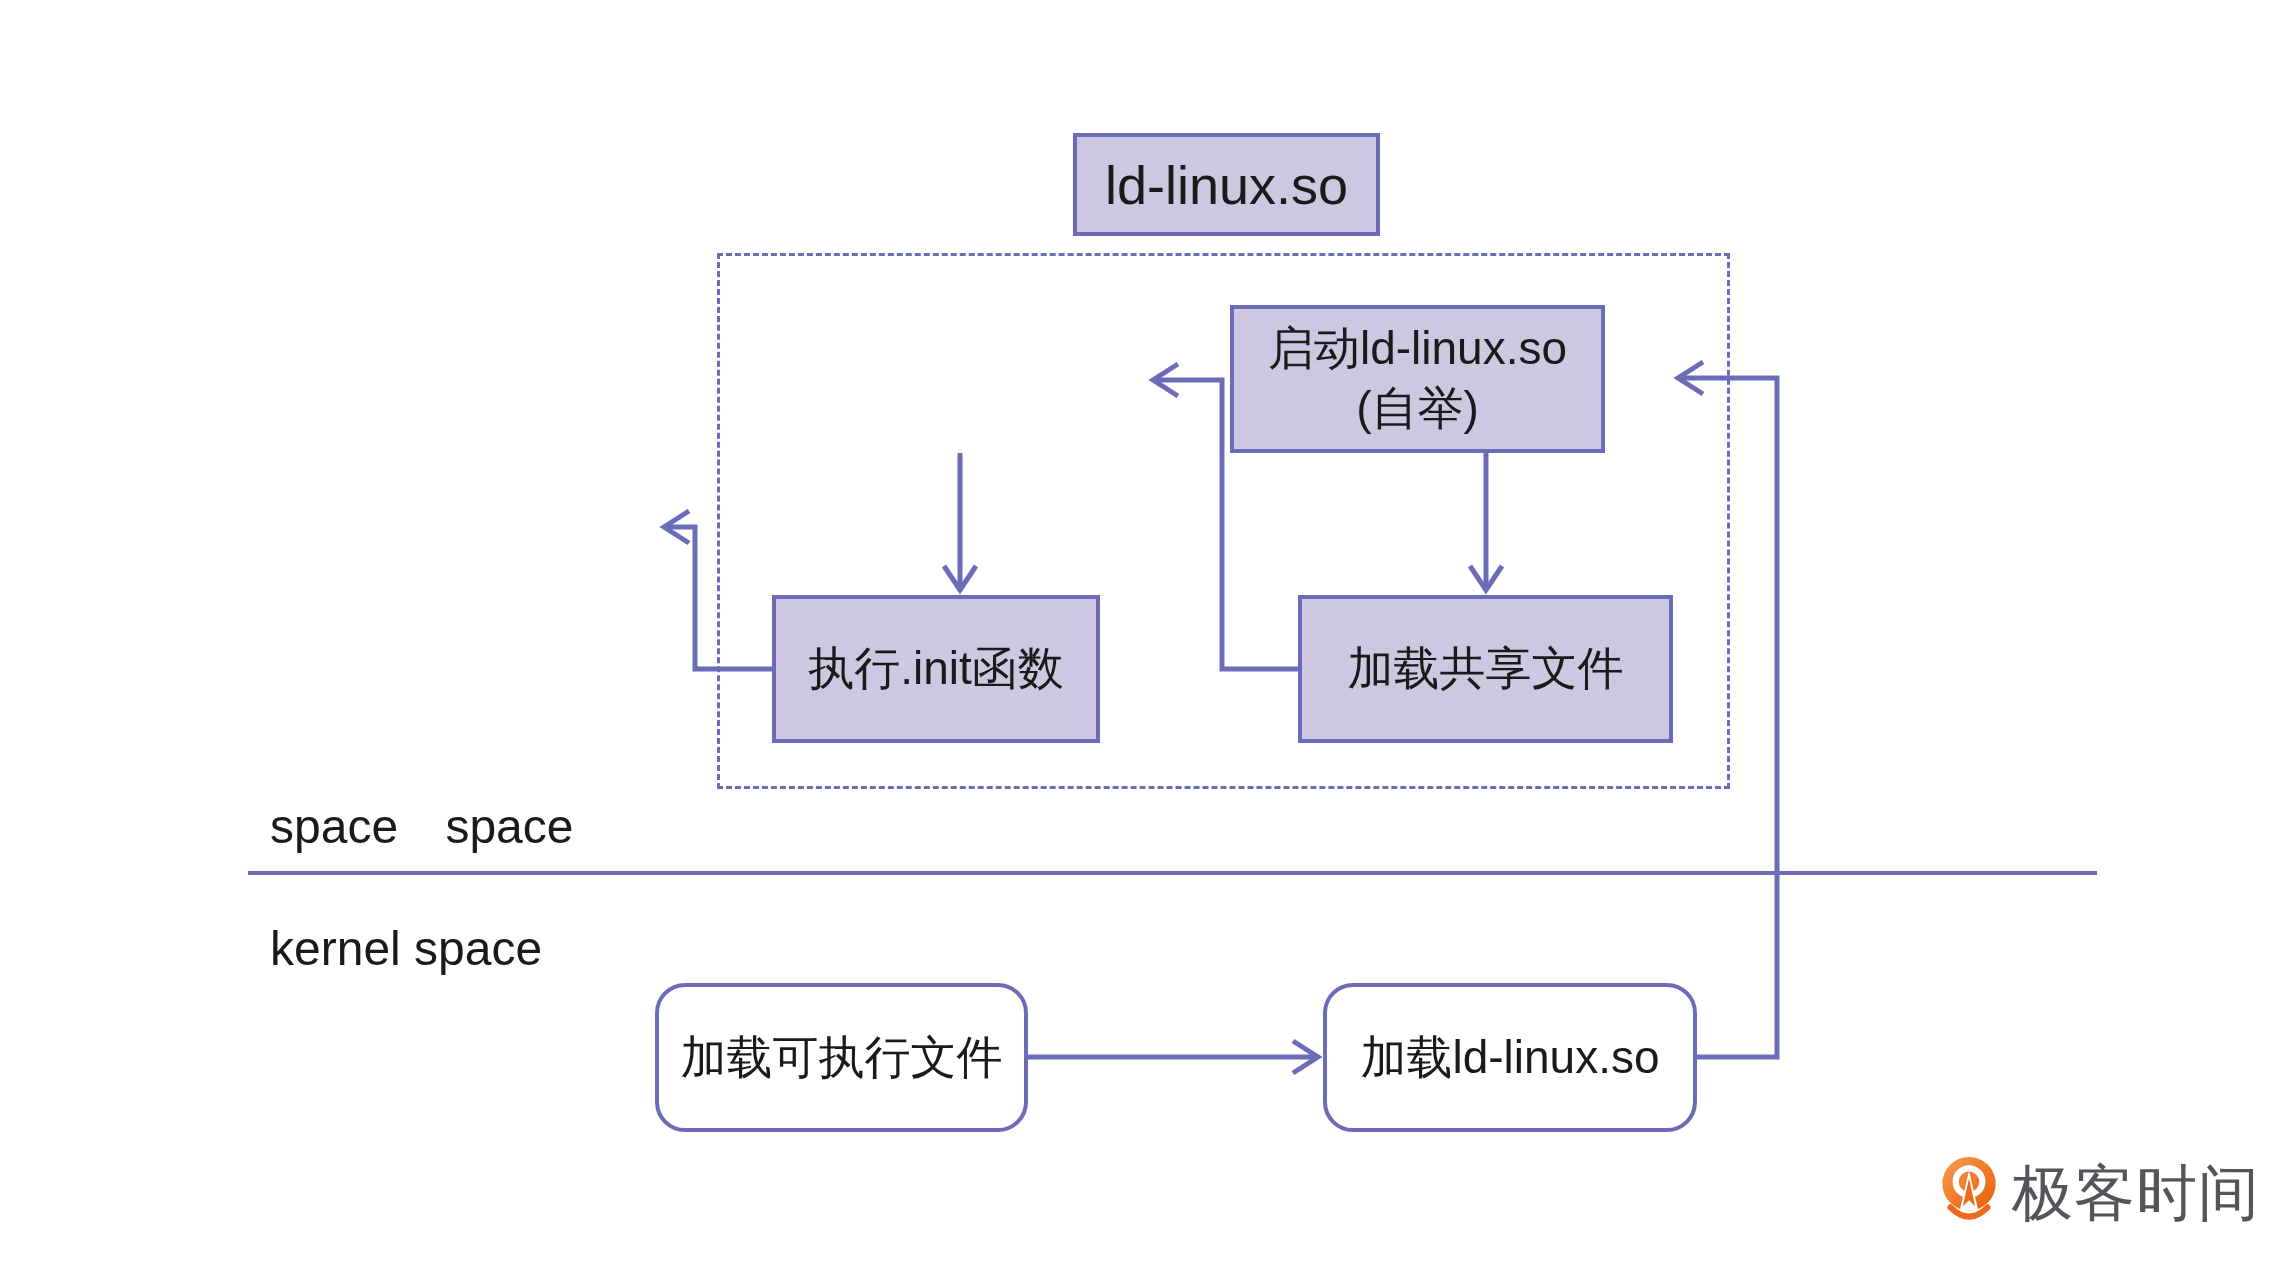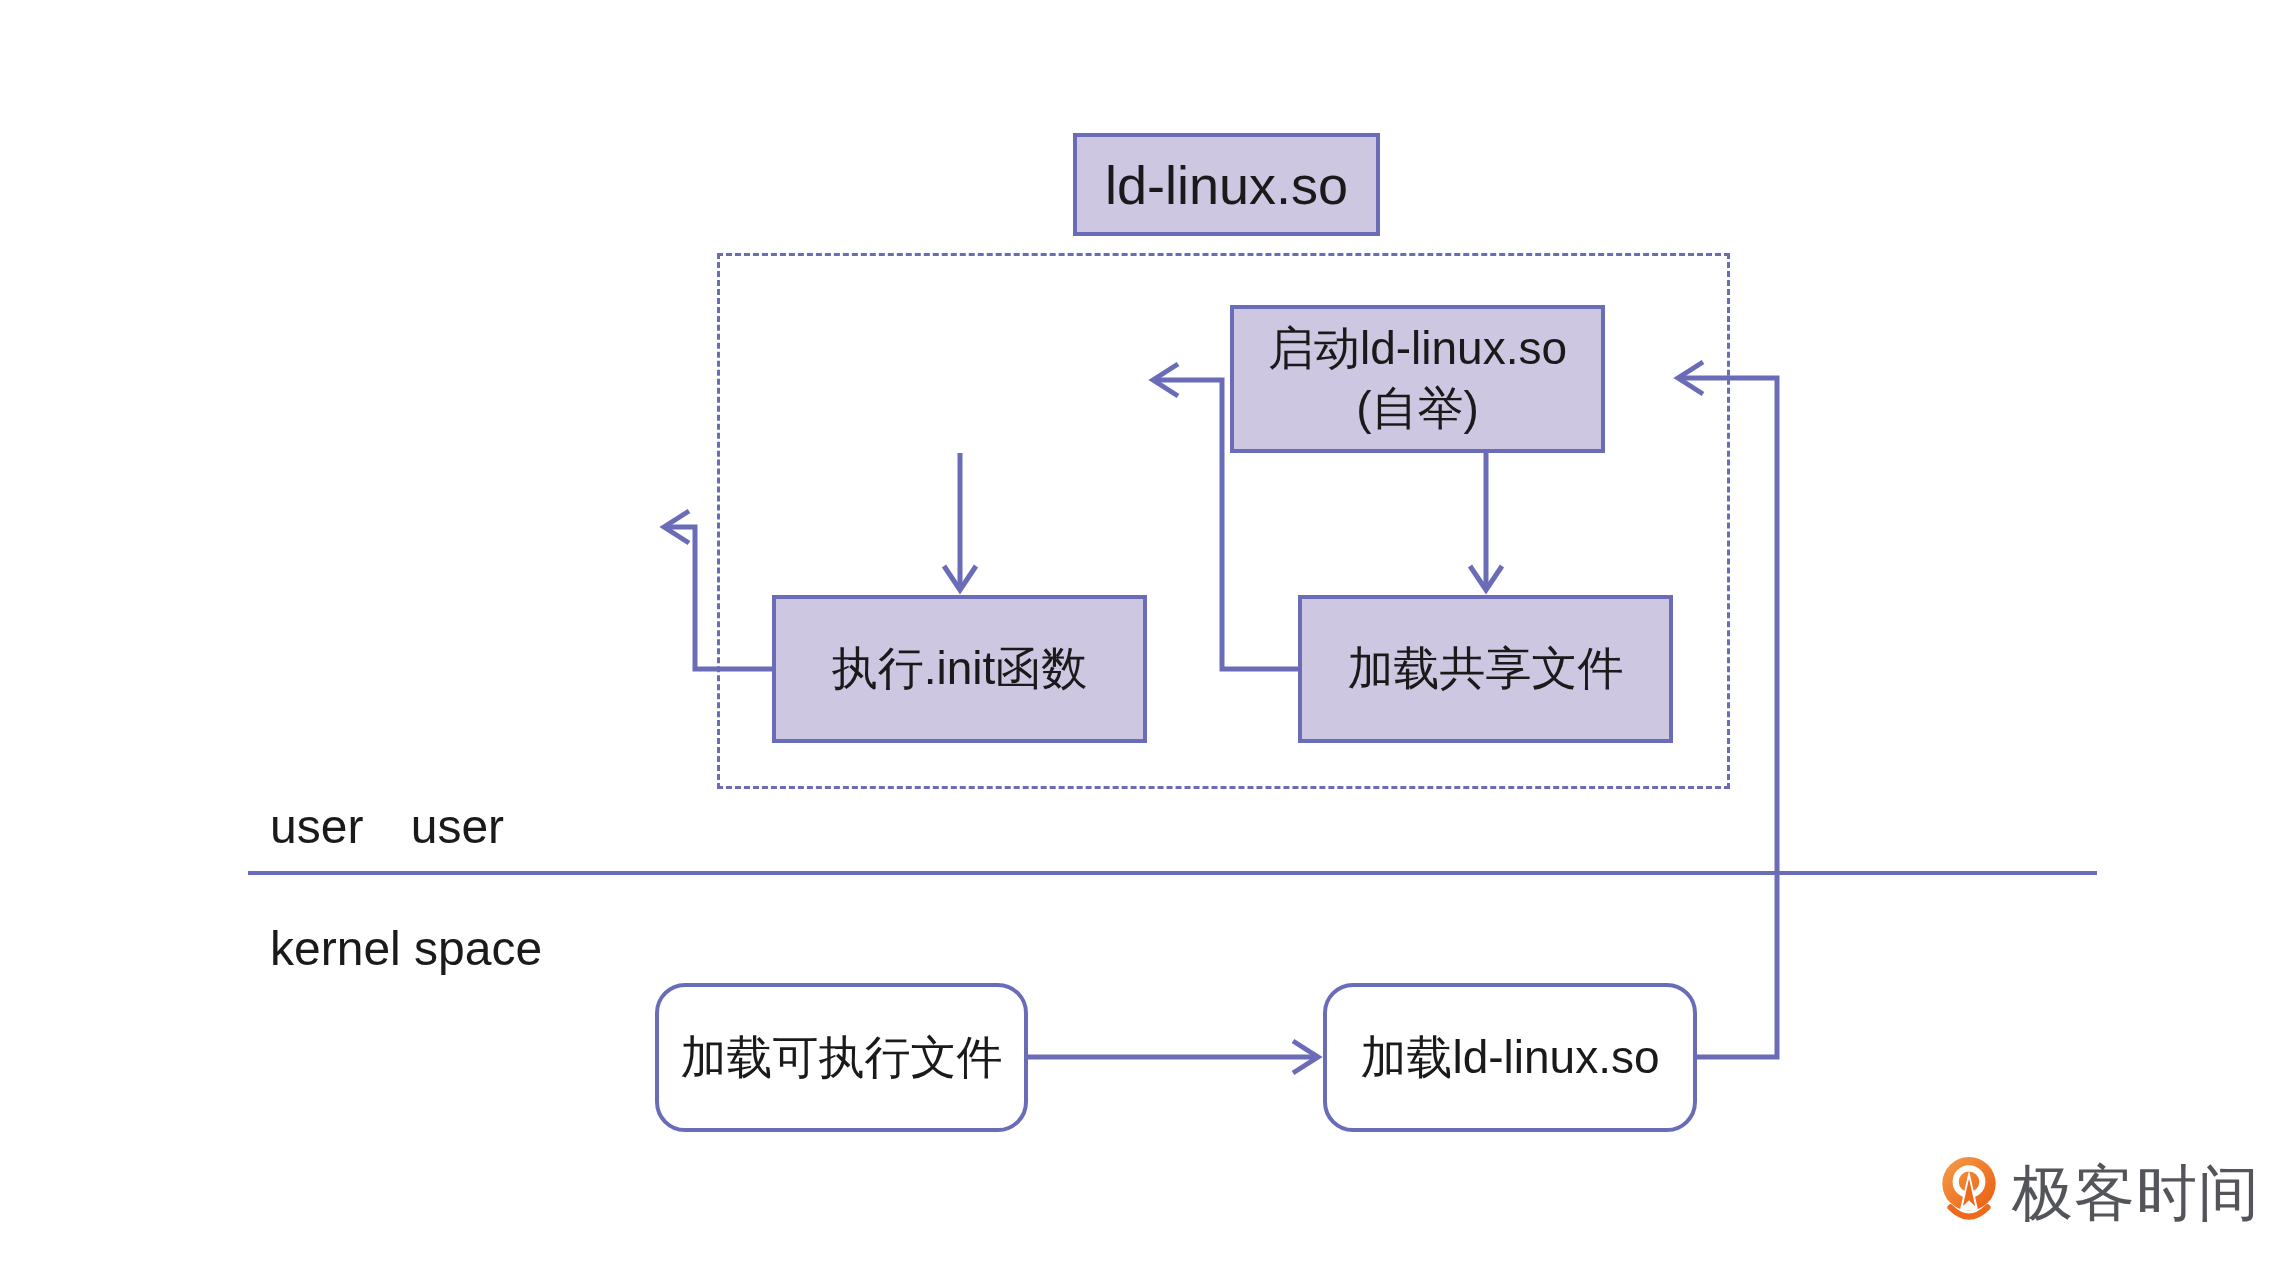--- a/index.html
+++ b/index.html
@@ -30,21 +30,21 @@
   }
   .node.plain{background:var(--bg);border-radius:30px;}
   .title-box{
     position:absolute;left:1073px;top:133px;width:307px;height:103px;
     display:flex;align-items:center;justify-content:center;
     border:4px solid var(--stroke);background:var(--fill);
     font-size:54px;z-index:3;
   }
   .box-a{left:772px;top:305px;width:375px;height:148px;}
   .box-b{left:1230px;top:305px;width:375px;height:148px;}
-  .box-c{left:772px;top:595px;width:375px;height:148px;}
+  .box-c{left:772px;top:595px;width:328px;height:148px;}
   .box-d{left:1298px;top:595px;width:375px;height:148px;font-family:Liberation Serif, serif;}
   .box-e{left:655px;top:983px;width:373px;height:149px;}
   .box-f{left:1323px;top:983px;width:374px;height:149px;}
   .free-label{position:absolute;font-size:46px;color:var(--text);z-index:3;white-space:nowrap;}
   .entry-label{left:306px;top:500px;}
   .user-space{left:270px;top:799px;font-size:48px;word-spacing:34px;}
   .kernel-space{left:270px;top:921px;font-size:48px;}
   .brand{
     position:absolute;left:1938px;top:1153px;display:flex;align-items:center;z-index:3;
   }
@@ -99,21 +99,21 @@
   </div>
 
   <div class="node plain box-e">
     <span>加载可执行文件</span>
   </div>
 
   <div class="node plain box-f">
     <span>加载ld-linux.so</span>
   </div>
 
-  <div class="free-label user-space">user user</div>
+  <div class="free-label user-space">space space</div>
   <div class="free-label kernel-space">kernel space</div>
 
   <div class="brand">
     <svg width="62" height="78" viewBox="0 0 60 76" xmlns="http://www.w3.org/2000/svg">
       <defs>
         <linearGradient id="gk" x1="0" y1="0" x2="1" y2="1">
           <stop offset="0" stop-color="#f59d4c"></stop>
           <stop offset="1" stop-color="#e95d0c"></stop>
         </linearGradient>
       </defs>

